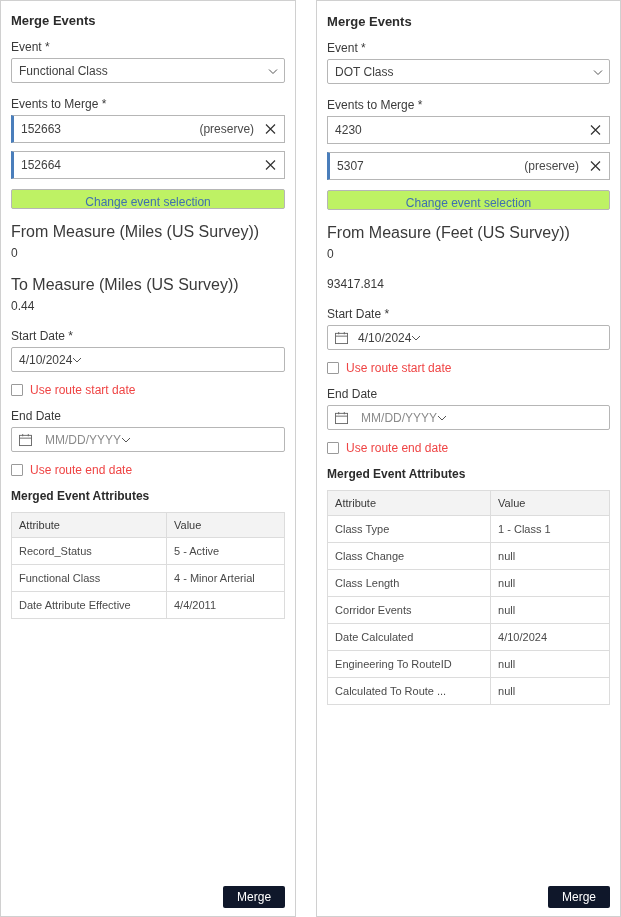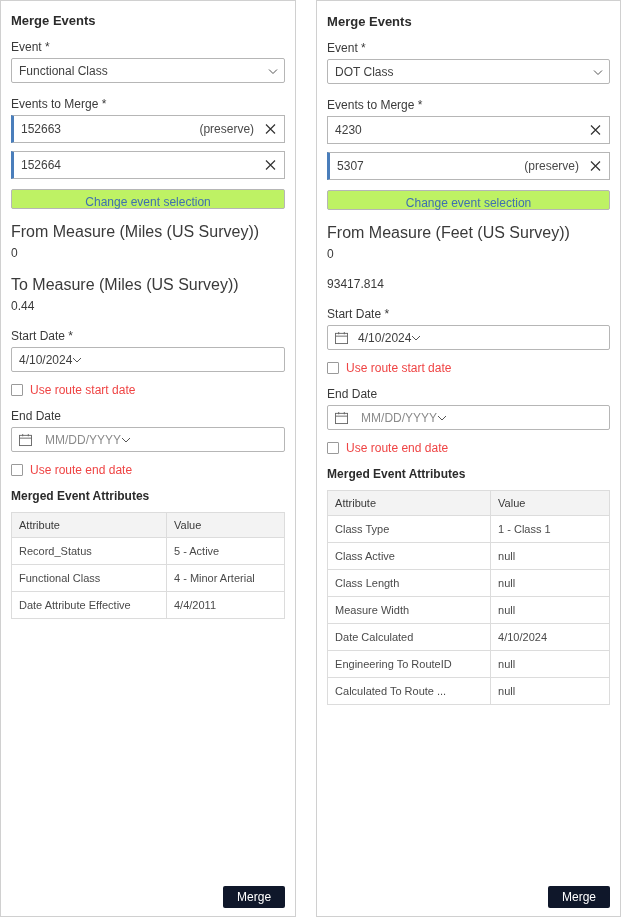--- a/index.html
+++ b/index.html
@@ -436,29 +436,29 @@
           <th>Attribute</th>
           <th>Value</th>
         </tr>
       </thead>
       <tbody>
         <tr>
           <td>Class Type</td>
           <td>1 - Class 1</td>
         </tr>
         <tr>
-          <td>Class Active</td>
+          <td>Class Change</td>
           <td>null</td>
         </tr>
         <tr>
           <td>Class Length</td>
           <td>null</td>
         </tr>
         <tr>
-          <td>Measure Width</td>
+          <td>Corridor Events</td>
           <td>null</td>
         </tr>
         <tr>
           <td>Date Calculated</td>
           <td>4/10/2024</td>
         </tr>
         <tr>
           <td>Engineering To RouteID</td>
           <td>null</td>
         </tr>

